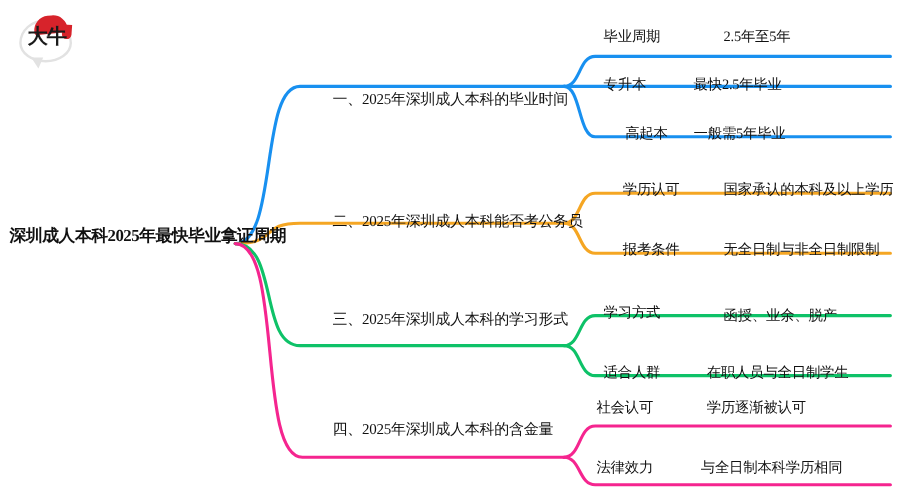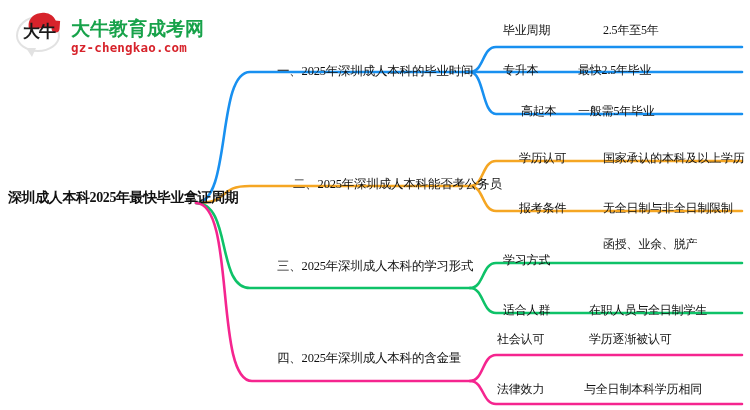--- a/index.html
+++ b/index.html
@@ -181,50 +181,46 @@
   <path d="M470,381 C484,381 482,355 496,355 L742,355" fill="none" stroke="#f5258f" stroke-width="2.6" stroke-linecap="round"></path>
   <path d="M470,381 C484,381 482,404 496,404 L742,404" fill="none" stroke="#f5258f" stroke-width="2.6" stroke-linecap="round"></path>
 </svg>
 
 <div class="logo">
   <div class="logo-mark">
     <div class="logo-bubble"></div>
     <div class="logo-red"></div>
     <div class="logo-cn">大牛</div>
   </div>
-  <div class="logo-text">
-    <div class="logo-title">大牛教育成考网</div>
-    <div class="logo-url">gz-chengkao.com</div>
-  </div>
 </div>
 
 <div class="node root-node">深圳成人本科2025年最快毕业拿证周期</div>
 
-<div class="node branch-node" style="top:62px;">一、2025年深圳成人本科的毕业时间</div>
-<div class="node branch-node" style="top:175px;margin-left:16px;">二、2025年深圳成人本科能否考公务员</div>
+<div class="node branch-node" style="top:74px;">一、2025年深圳成人本科的毕业时间</div>
+<div class="node branch-node" style="top:175px;">二、2025年深圳成人本科能否考公务员</div>
 <div class="node branch-node" style="top:257px;">三、2025年深圳成人本科的学习形式</div>
 <div class="node branch-node" style="top:349px;">四、2025年深圳成人本科的含金量</div>
 
 <div class="node leaf-key" style="left:503px; top:22px;">毕业周期</div>
 <div class="node leaf-val" style="left:603px; top:22px;">2.5年至5年</div>
 
 <div class="node leaf-key" style="left:503px; top:62px;">专升本</div>
 <div class="node leaf-val" style="left:578px; top:62px;">最快2.5年毕业</div>
 
 <div class="node leaf-key" style="left:503px; top:103px;margin-left:18px;">高起本</div>
 <div class="node leaf-val" style="left:578px; top:103px;">一般需5年毕业</div>
 
 <div class="node leaf-key" style="left:519px; top:150px;">学历认可</div>
 <div class="node leaf-val" style="left:603px; top:150px;">国家承认的本科及以上学历</div>
 
 <div class="node leaf-key" style="left:519px; top:200px;">报考条件</div>
 <div class="node leaf-val" style="left:603px; top:200px;">无全日制与非全日制限制</div>
 
 <div class="node leaf-key" style="left:503px; top:252px;">学习方式</div>
-<div class="node leaf-val" style="left:603px; top:236px;">函授、业余、脱产</div>
+<div class="node leaf-val" style="left:603px; top:255px;">函授、业余、脱产</div>
 
 <div class="node leaf-key" style="left:503px; top:302px;">适合人群</div>
 <div class="node leaf-val" style="left:589px; top:302px;">在职人员与全日制学生</div>
 
 <div class="node leaf-key" style="left:497px; top:331px;">社会认可</div>
 <div class="node leaf-val" style="left:589px; top:331px;">学历逐渐被认可</div>
 
 <div class="node leaf-key" style="left:497px; top:381px;">法律效力</div>
 <div class="node leaf-val" style="left:584px; top:381px;">与全日制本科学历相同</div>
 

